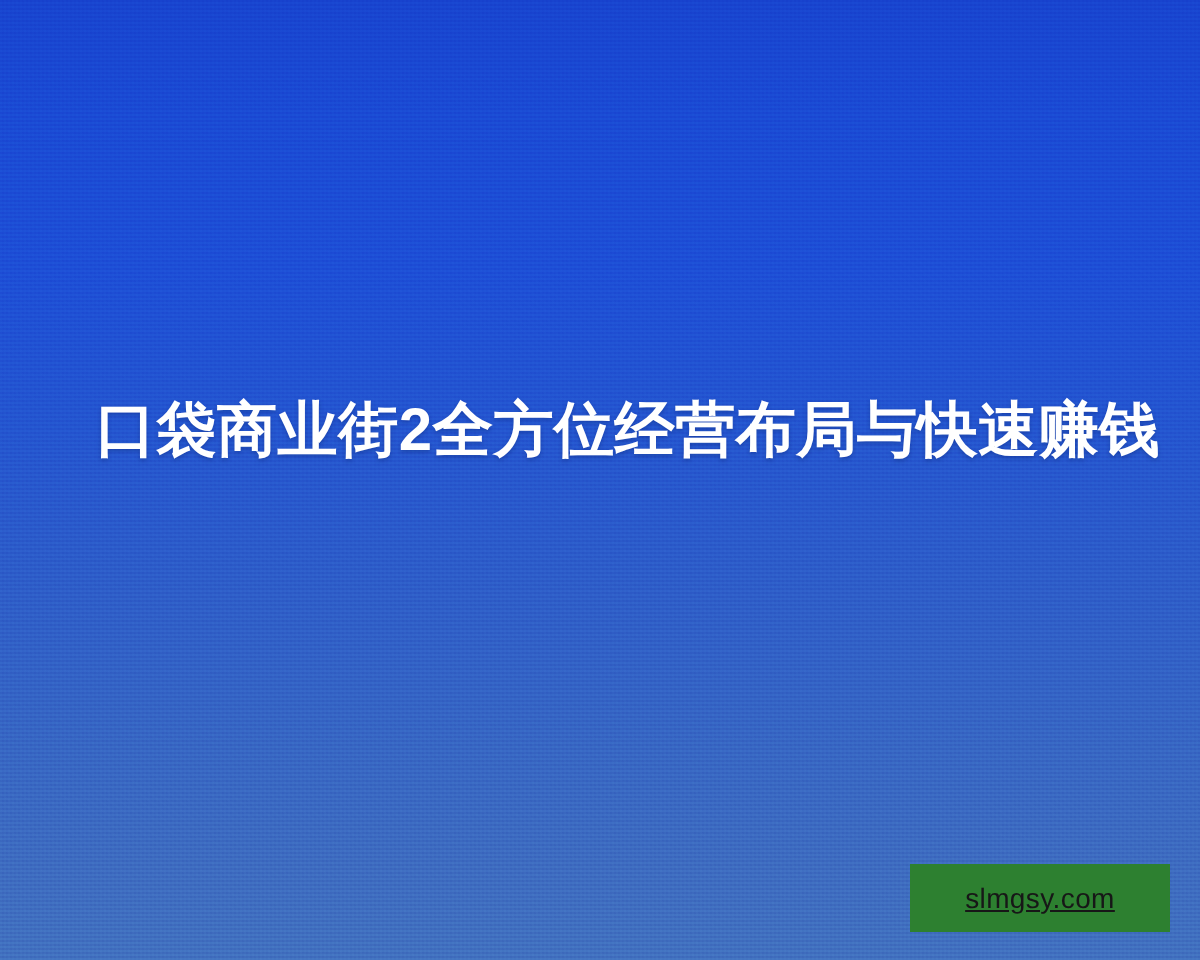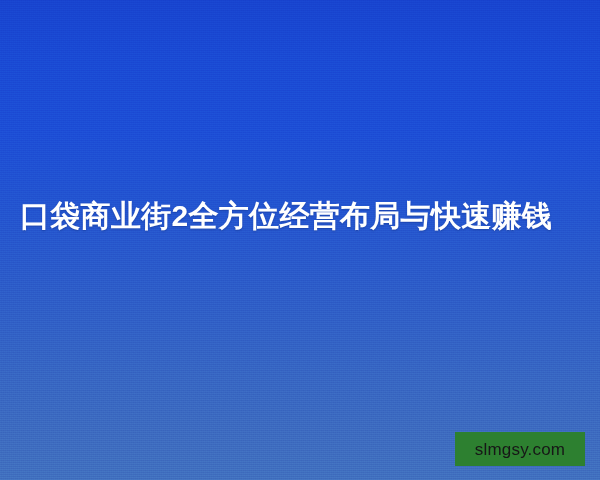--- a/index.html
+++ b/index.html
@@ -39,21 +39,21 @@
       repeating-linear-gradient(90deg,  rgba(255,255,255,.45) 0 1px, rgba(0,0,0,.40) 1px 2px),
       repeating-linear-gradient(37deg,  rgba(255,255,255,.30) 0 1px, rgba(0,0,0,.30) 1px 3px);
   }
 
   
   #title-block {
     position: absolute;
     left: 0;
     right: 0;
     top: 196px;
-    text-align: left;
+    text-align: right;
     padding: 0 20px;
     box-sizing: border-box;
   }
 
   .title-line {
     display: block;
     color: #ffffff;
     font-size: 30px;
     font-weight: 700;
     line-height: 40px;
@@ -70,25 +70,26 @@
     width: 130px;
     height: 34px;
     background: #2d8030;
     display: flex;
     align-items: center;
     justify-content: center;
   }
 
   #watermark-text {
     color: #171717;
-    font-size: 17px;
+    font-size: 14px;
     font-weight: 400;
     line-height: 1;
     letter-spacing: 0.2px;
     white-space: nowrap;
+    text-decoration: underline;
   }
 </style>
 </head>
 <body>
 
 <div id="page">
 
   <div id="noise"></div>
 
   <div id="title-block">

